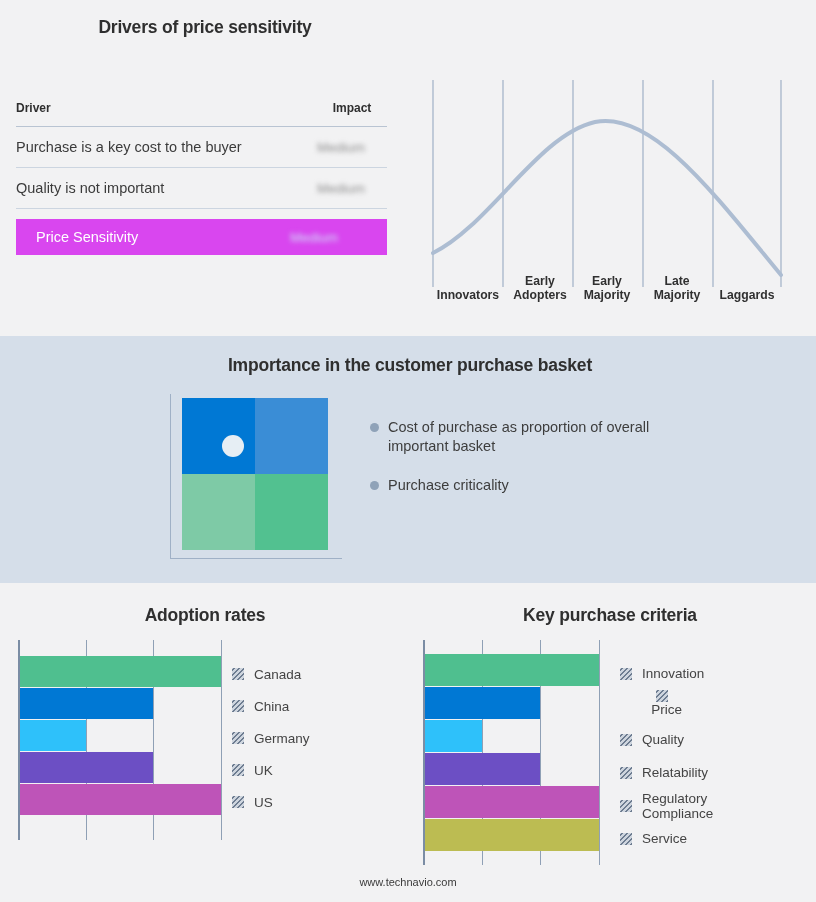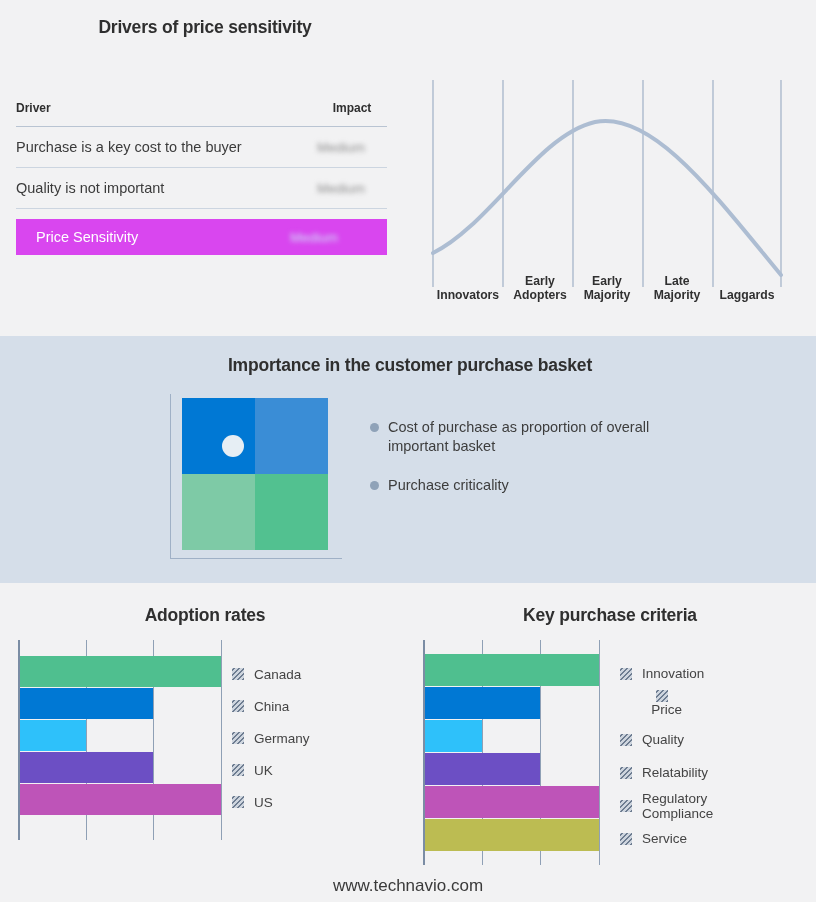--- a/index.html
+++ b/index.html
@@ -166,21 +166,21 @@
       -45deg, #6e7d91 0px, #6e7d91 1.6px,
       #ced5de 1.6px, #ced5de 3.6px);
   }
 
   #footer {
     position: absolute;
     left: 0;
     top: 876px;
     width: 816px;
     text-align: center;
-    font-size: 17px;
+    font-size: 11px;
     color: #3a3a3a;
   }
 </style>
 </head>
 <body>
 
 <div class="band-mid"></div>
 
 <div class="panel" id="drivers-panel">
   <div class="sec-title" id="drivers-title">Drivers of price sensitivity</div>

